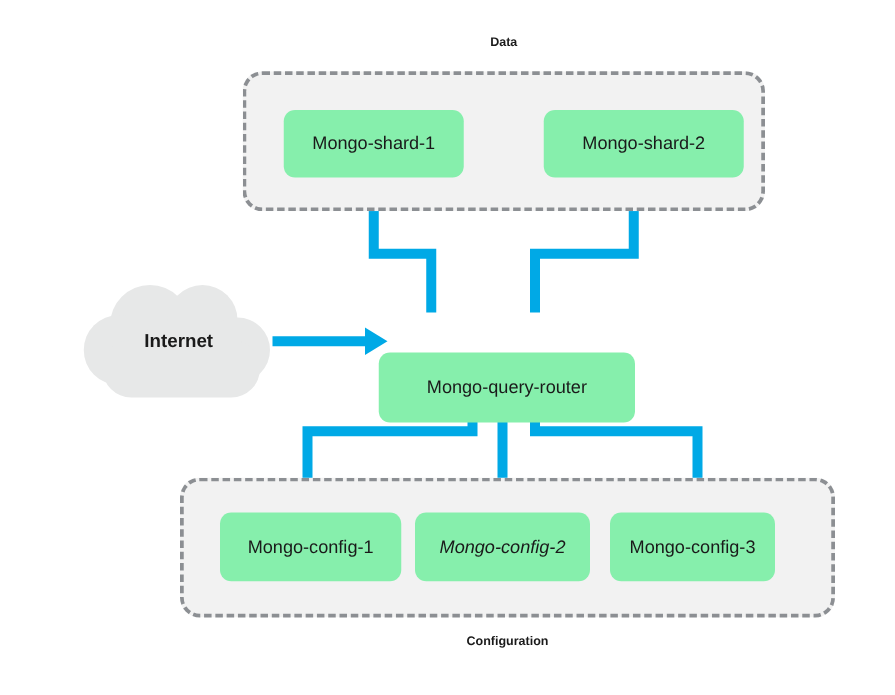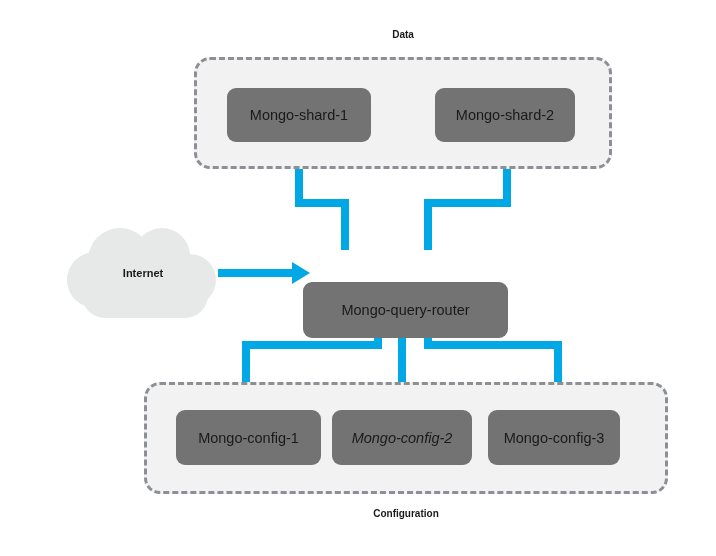--- a/index.html
+++ b/index.html
@@ -64,52 +64,52 @@
   #label-config {
     left: 144px;
     top: 508px;
     width: 524px;
   }
 
   
   .node {
     position: absolute;
     box-sizing: border-box;
-    background: #737373;
+    background: #86efac;
     border-radius: 9px;
     display: flex;
     align-items: center;
     justify-content: center;
     color: #1a1a1a;
     font-size: 14.5px;
     white-space: nowrap;
   }
   #node-shard-1 { left: 227px; top: 88px;  width: 144px; height: 54px; }
-  #node-shard-2 { left: 435px; top: 88px;  width: 140px; height: 54px; }
+  #node-shard-2 { left: 435px; top: 88px;  width: 160px; height: 54px; }
   #node-router  { left: 303px; top: 250px; width: 205px; height: 56px; margin-top: 32px; }
   #node-config-1 { left: 176px; top: 410px; width: 145px; height: 55px; }
   #node-config-2 { left: 332px; top: 410px; width: 140px; height: 55px; font-style: italic; }
   #node-config-3 { left: 488px; top: 410px; width: 132px; height: 55px; text-align: center; }
 
   
   #cloud {
     position: absolute;
     left: 62px;
     top: 228px;
     width: 162px;
     height: 92px;
   }
   #cloud-label {
     position: absolute;
     left: 62px;
     top: 273px;
     width: 162px;
     transform: translateY(-50%);
     text-align: center;
-    font-size: 11px;
+    font-size: 15px;
     font-weight: bold;
     color: #1a1a1a;
     white-space: nowrap;
   }
 </style>
 </head>
 <body>
 
 <div id="canvas">
 

